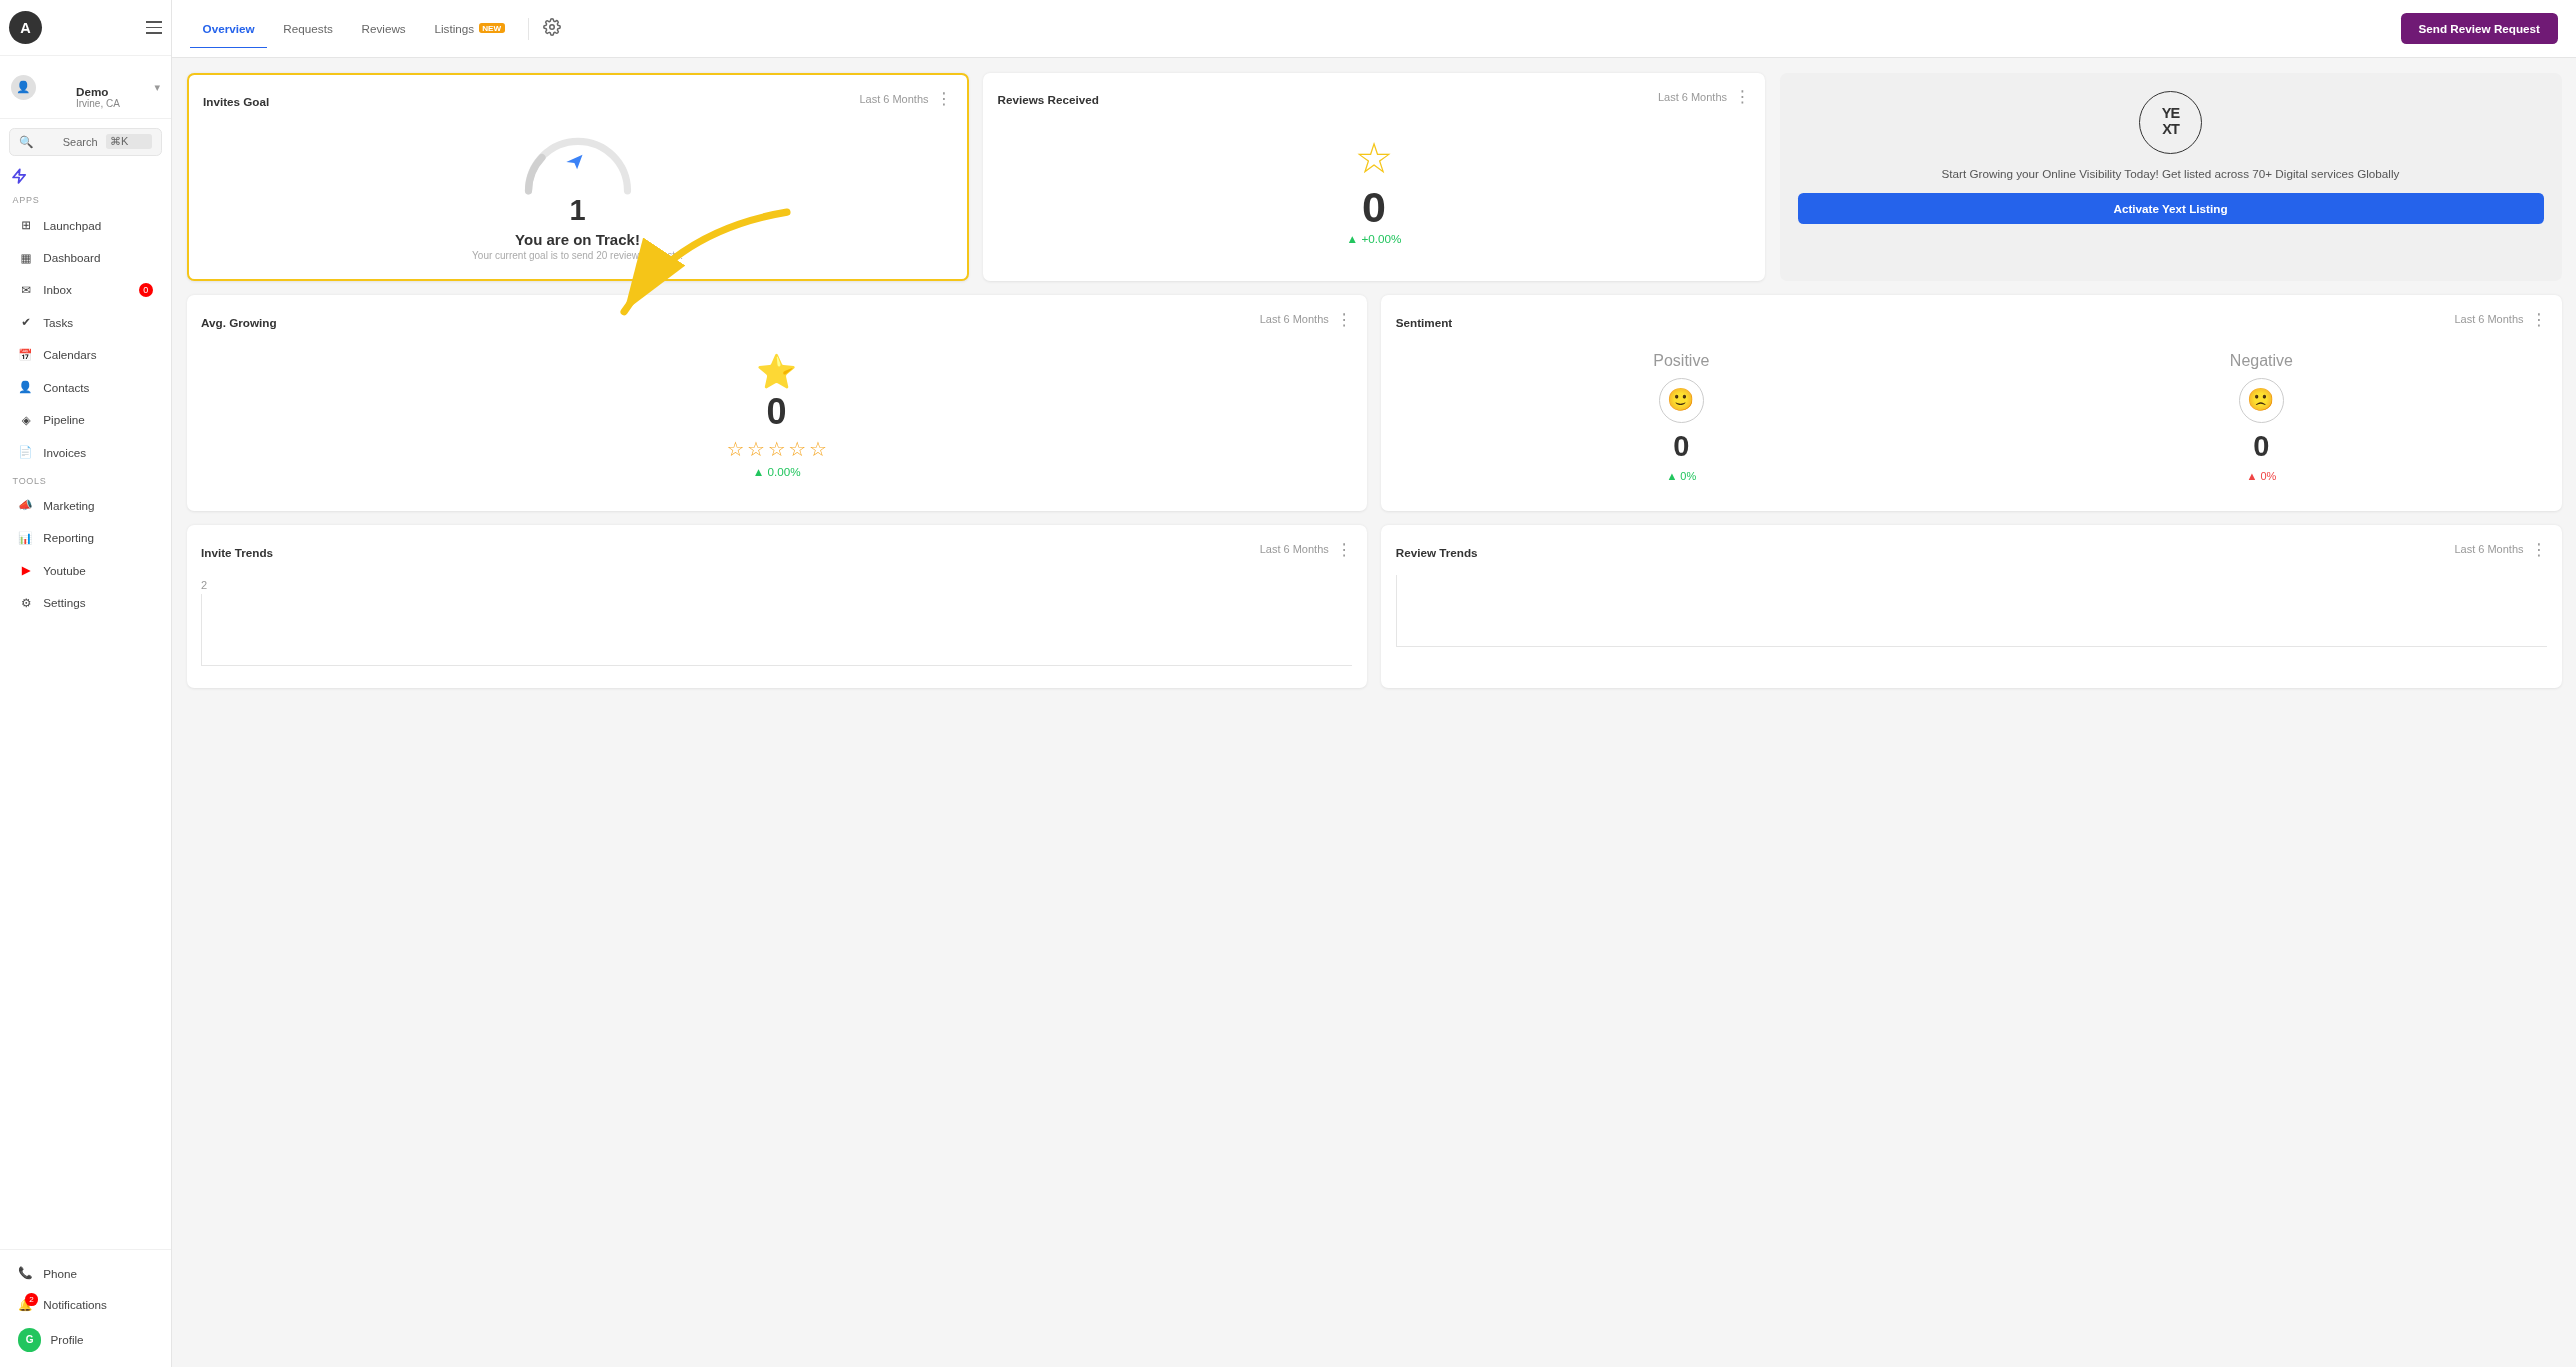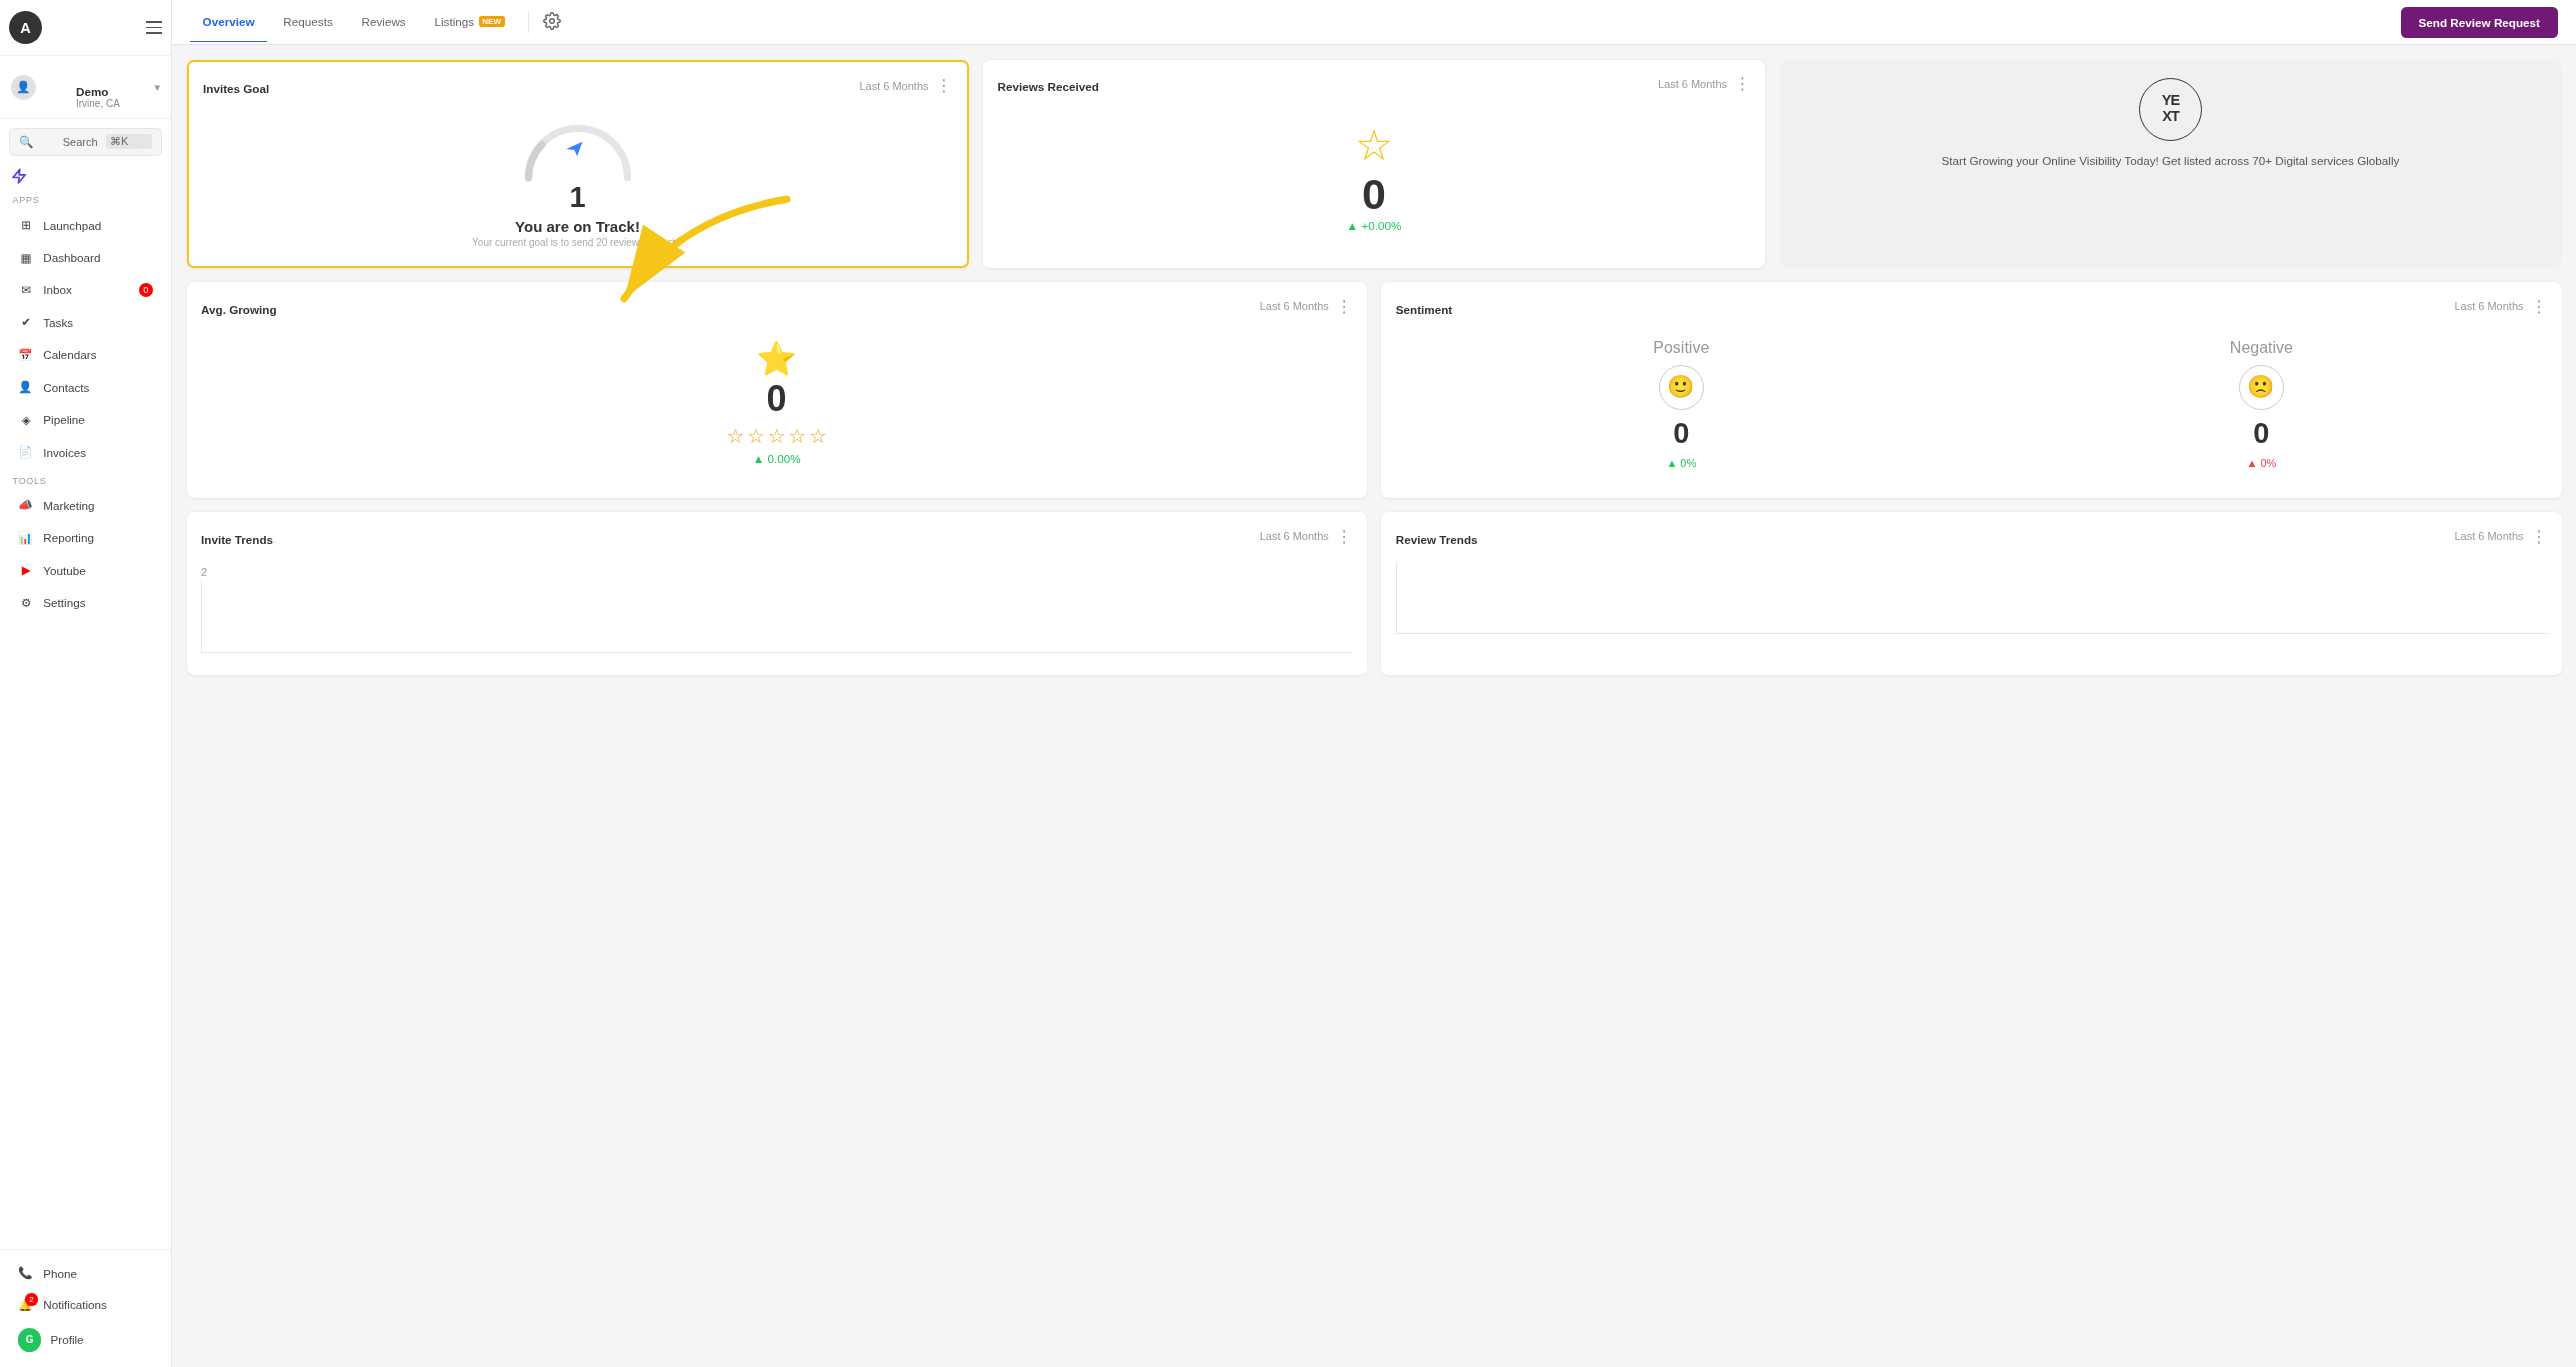--- a/index.html
+++ b/index.html
@@ -86,21 +86,21 @@
 
     
     .main { flex: 1; display: flex; flex-direction: column; overflow: hidden; }
 
     
     .top-nav {
       background: #fff;
       border-bottom: 0.9px solid #e5e5e5;
       display: flex; align-items: center;
       padding: 4px 18px;
-      height: 45px;
+      height: 58px;
       gap: 3.6px;
     }
     .nav-tab {
       padding: 12.6px 12.6px;
       font-size: 11.7px;
       color: #666;
       cursor: pointer;
       border-bottom: 1.8px solid transparent;
       display: flex; align-items: center; gap: 4.5px;
     }
@@ -411,20 +411,21 @@
             <span>+0.00%</span>
           </div>
         </div>
       </div>
 
       <div class="yext-card">
         <div class="yext-logo">
           <div style="text-align:center;line-height:1.1;font-size:14.5px;font-weight:900;">YE<br>XT</div>
         </div>
         <div class="yext-text">Start Growing your Online Visibility Today! Get listed across 70+ Digital services Globally</div>
+        <button class="yext-btn">Activate Yext Listing</button>
       </div>
     </div>
 
     <div class="grid-row grid-2">
 
       <div class="card">
         <div class="card-header">
           <span class="card-title">Avg. Growing</span>
           <div style="display:flex;align-items:center;gap:7.2px;">
             <span class="card-period">Last 6 Months</span>

